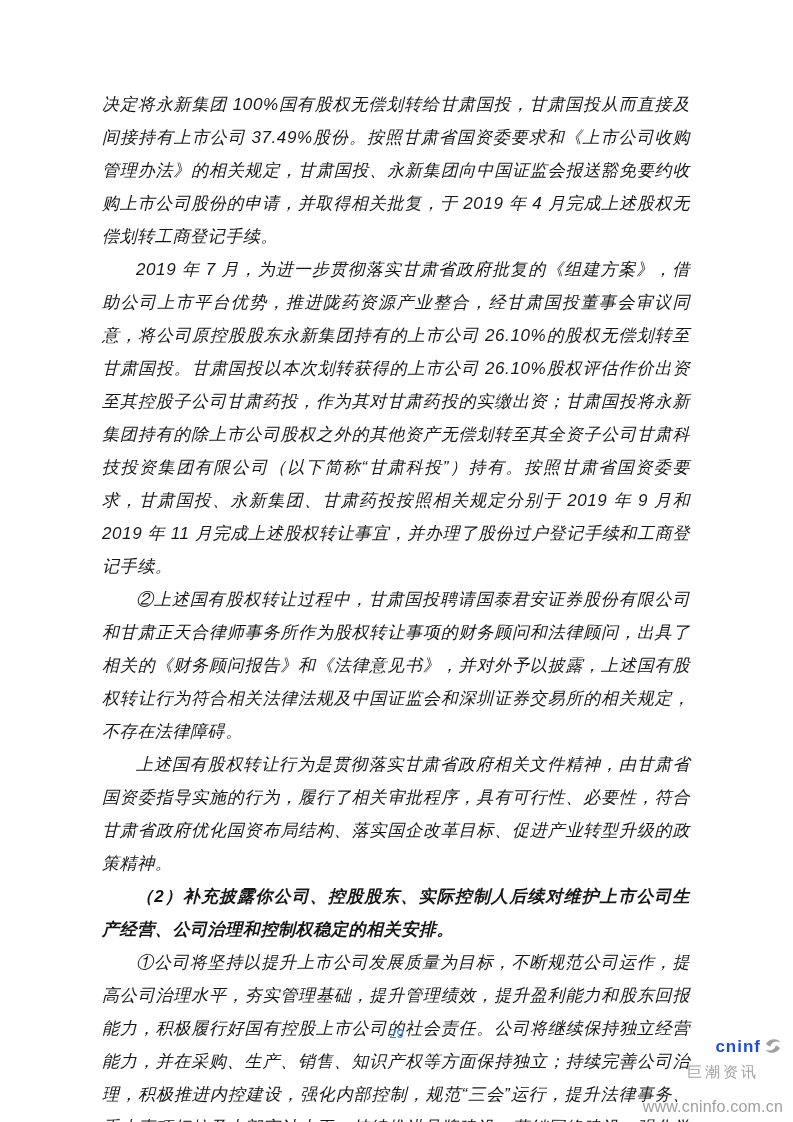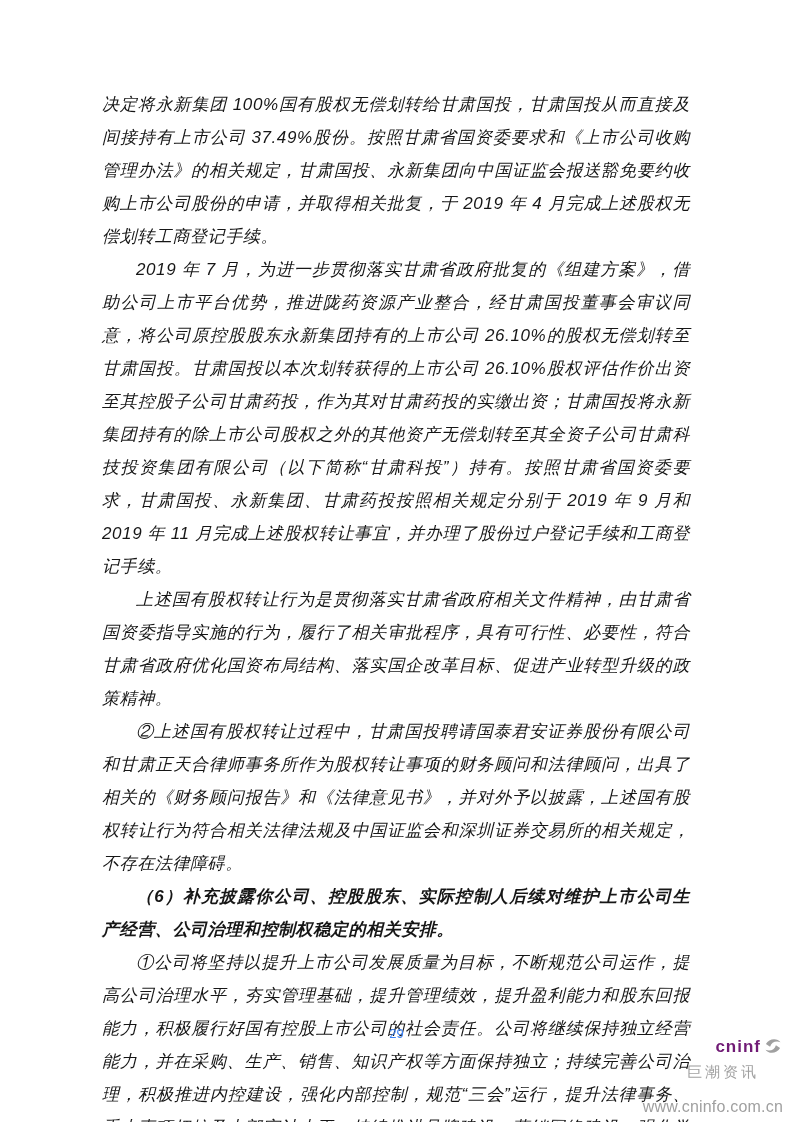--- a/index.html
+++ b/index.html
@@ -60,21 +60,21 @@
     display: flex;
     align-items: center;
     justify-content: flex-end;
     gap: 2px;
   }
   .logo-brand {
     font-family: "Liberation Sans", sans-serif;
     font-weight: bold;
     font-size: 17px;
     letter-spacing: 1px;
-    color: #701a75;
+    color: #1d4ed8;
   }
   .logo-swirl { width: 20px; height: 20px; display: block; }
   .logo-swirl path { fill: #a0a0a0; }
   .logo-cn {
     font-size: 15px;
     letter-spacing: 3px;
     margin-top: 8px;
     padding-right: 24px;
   }
   .logo-url {
@@ -84,23 +84,23 @@
   }
 </style>
 </head>
 <body>
 
 <div class="page">
 
   <main class="content">
     <p class="para no-indent">决定将永新集团 100%国有股权无偿划转给甘肃国投，甘肃国投从而直接及间接持有上市公司 37.49%股份。按照甘肃省国资委要求和《上市公司收购管理办法》的相关规定，甘肃国投、永新集团向中国证监会报送豁免要约收购上市公司股份的申请，并取得相关批复，于 2019 年 4 月完成上述股权无偿划转工商登记手续。</p>
     <p class="para">2019 年 7 月，为进一步贯彻落实甘肃省政府批复的《组建方案》，借助公司上市平台优势，推进陇药资源产业整合，经甘肃国投董事会审议同意，将公司原控股股东永新集团持有的上市公司 26.10%的股权无偿划转至甘肃国投。甘肃国投以本次划转获得的上市公司 26.10%股权评估作价出资至其控股子公司甘肃药投，作为其对甘肃药投的实缴出资；甘肃国投将永新集团持有的除上市公司股权之外的其他资产无偿划转至其全资子公司甘肃科技投资集团有限公司（以下简称“甘肃科投”）持有。按照甘肃省国资委要求，甘肃国投、永新集团、甘肃药投按照相关规定分别于 2019 年 9 月和 2019 年 11 月完成上述股权转让事宜，并办理了股份过户登记手续和工商登记手续。</p>
+    <p class="para">②上述国有股权转让过程中，甘肃国投聘请国泰君安证券股份有限公司和甘肃正天合律师事务所作为股权转让事项的财务顾问和法律顾问，出具了相关的《财务顾问报告》和《法律意见书》，并对外予以披露，上述国有股权转让行为符合相关法律法规及中国证监会和深圳证券交易所的相关规定，不存在法律障碍。</p>
     <p class="para">上述国有股权转让行为是贯彻落实甘肃省政府相关文件精神，由甘肃省国资委指导实施的行为，履行了相关审批程序，具有可行性、必要性，符合甘肃省政府优化国资布局结构、落实国企改革目标、促进产业转型升级的政策精神。</p>
-    <p class="para">②上述国有股权转让过程中，甘肃国投聘请国泰君安证券股份有限公司和甘肃正天合律师事务所作为股权转让事项的财务顾问和法律顾问，出具了相关的《财务顾问报告》和《法律意见书》，并对外予以披露，上述国有股权转让行为符合相关法律法规及中国证监会和深圳证券交易所的相关规定，不存在法律障碍。</p>
-    <p class="para bold">（6）补充披露你公司、控股股东、实际控制人后续对维护上市公司生产经营、公司治理和控制权稳定的相关安排。</p>
+    <p class="para bold">（2）补充披露你公司、控股股东、实际控制人后续对维护上市公司生产经营、公司治理和控制权稳定的相关安排。</p>
     <p class="para">①公司将坚持以提升上市公司发展质量为目标，不断规范公司运作，提高公司治理水平，夯实管理基础，提升管理绩效，提升盈利能力和股东回报能力，积极履行好国有控股上市公司的社会责任。公司将继续保持独立经营能力，并在采购、生产、销售、知识产权等方面保持独立；持续完善公司治理，积极推进内控建设，强化内部控制，规范“三会”运行，提升法律事务、重大事项把控及内部审计水平；持续推进品牌建设、营销网络建设，强化学术推广力度，提升现有产</p>
   </main>
 
   <div class="page-number">29</div>
 
   <div class="footer-logo">
     <div class="logo-row">
       <span class="logo-brand">cninf</span>
       <svg class="logo-swirl" viewBox="0 0 24 24" xmlns="http://www.w3.org/2000/svg">
         <path d="M3.5 9.5 C7 2.5 17.5 2 21 7.5 C15.5 5.5 10 7.5 8.5 13 Z"></path>

